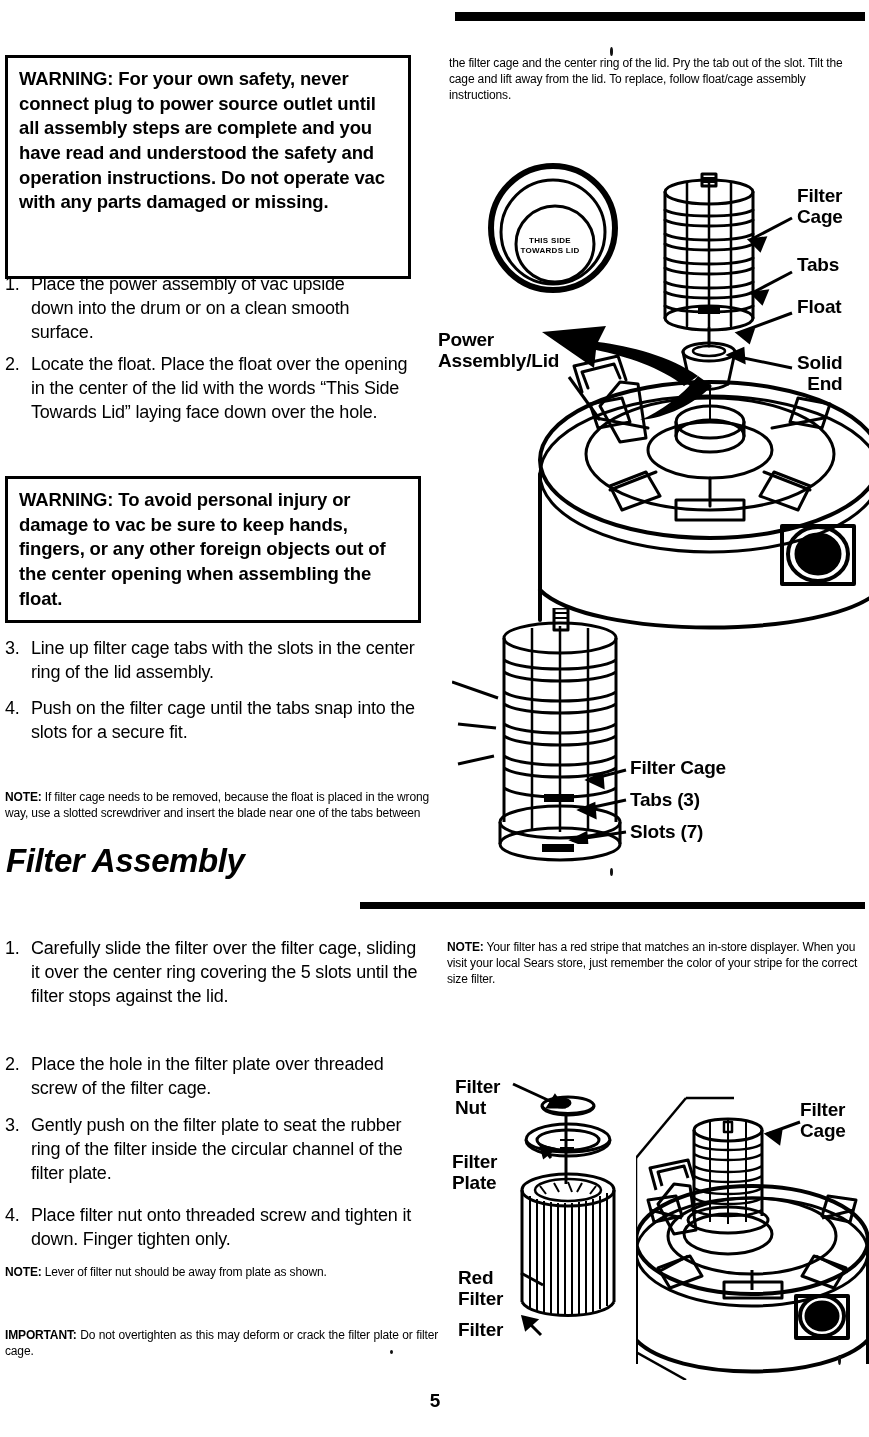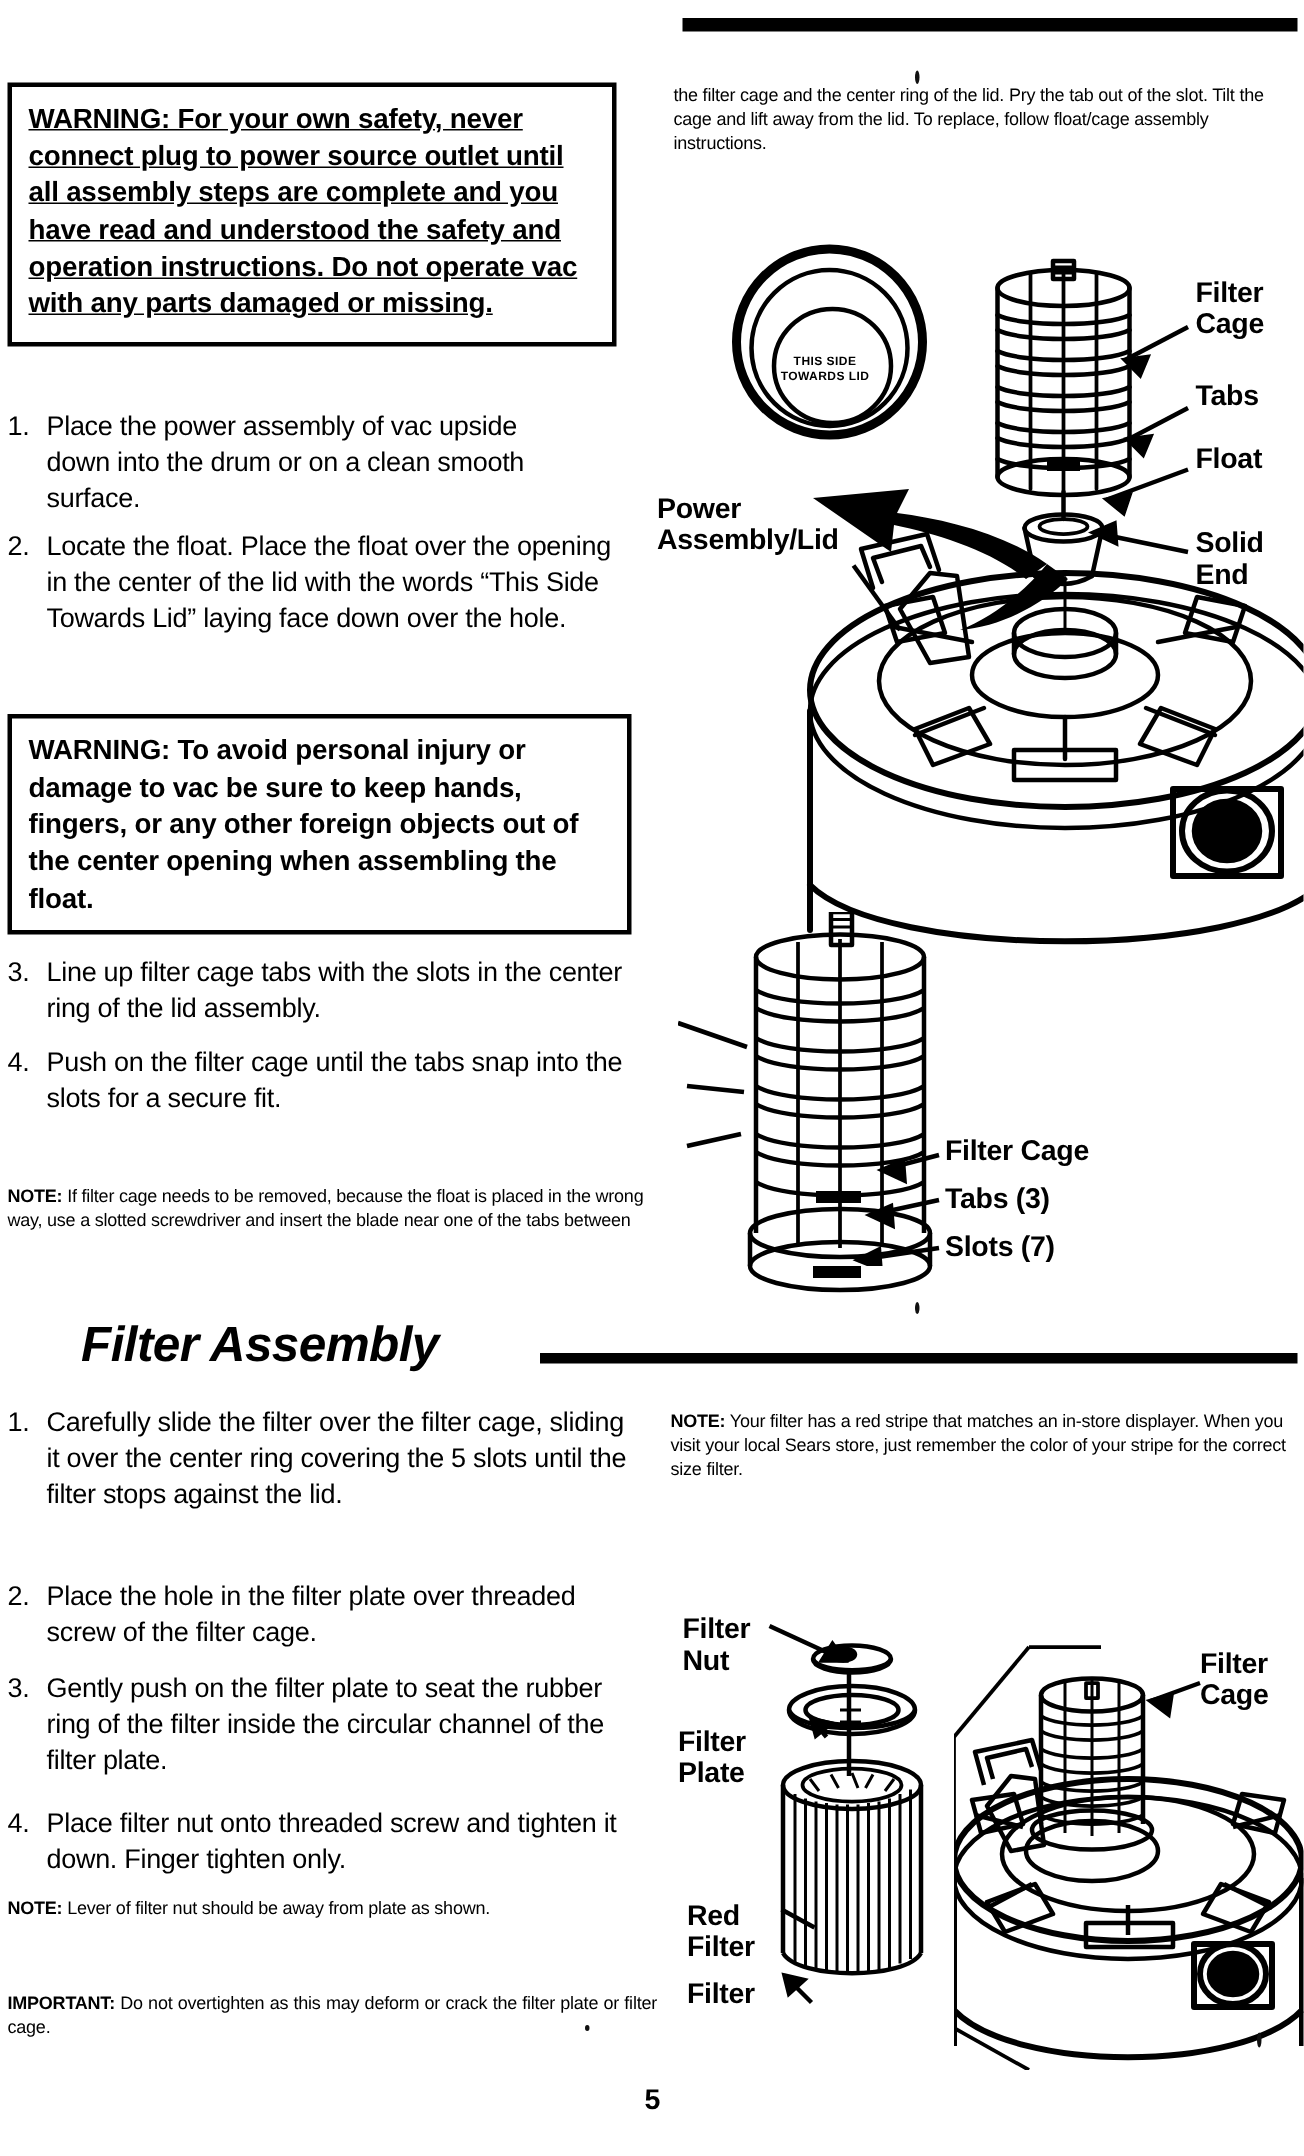--- a/index.html
+++ b/index.html
@@ -115,21 +115,21 @@
     border-radius: 50%;
   }
 </style>
 </head>
 <body>
 
 <div class="page">
 
   <div class="section-rule" style="left:455px; top:12px; width:410px;"></div>
 
-  <div class="warn-box" style="left:5px; top:55px; width:406px; height:176px;text-decoration:underline;">
+  <div class="warn-box" style="left:5px; top:55px; width:406px; height:224px;">
     <p>WARNING: For your own safety, never connect plug to power source outlet until all assembly steps are complete and you have read and understood the safety and operation instructions. Do not operate vac with any parts damaged or missing.</p>
   </div>
 
   <div class="txt" style="left:449px; top:56px; width:404px;">the filter cage and the center ring of the lid. Pry the tab out of the slot. Tilt the cage and lift away from the lid. To replace, follow float/cage assembly instructions.</div>
 
   <div class="step" style="left:5px; top:272px; width:386px;">
     <span class="num">1.</span>
     <span class="body">Place the power assembly of vac upside down into the drum or on a clean smooth surface.</span>
   </div>
   <div class="step" style="left:5px; top:352px; width:415px;">
@@ -247,21 +247,21 @@
   </div>
 
   <div style="position:absolute; left:511px; top:236px; width:78px; text-align:center;
               font-weight:bold; font-size:8px; line-height:1.25; letter-spacing:0.3px;">THIS SIDE
 TOWARDS LID</div>
 
   <div class="dlabel" style="left:797px; top:186px;">Filter
 Cage</div>
   <div class="dlabel" style="left:797px; top:255px;">Tabs</div>
   <div class="dlabel" style="left:797px; top:297px;">Float</div>
-  <div class="dlabel" style="left:797px; top:353px;">Solid
+  <div class="dlabel" style="left:797px; top:353px;text-align:right;">Solid
 End</div>
   <div class="dlabel" style="left:438px; top:330px; text-align:left;">Power
 Assembly/Lid</div>
 
   <svg style="position:absolute; left:440px; top:175px;" width="429" height="260" fill="none" stroke="#000" stroke-width="3">
 
     <path d="M352 43 L 310 65"></path>
     <path d="M310 65 l 15 -2 l -5 12 Z" fill="#000"></path>
 
     <path d="M352 97 L 312 118"></path>
@@ -322,21 +322,21 @@
     <path d="M66 84 L 12 92"></path>
     <path d="M12 92 l 14 -7 l 1 13 Z" fill="#000"></path>
   </svg>
 
   <svg style="position:absolute; left:452px; top:672px;" width="60" height="110" fill="none" stroke="#000" stroke-width="3">
     <path d="M0 10 L 46 26"></path>
     <path d="M6 52 L 44 56"></path>
     <path d="M6 92 L 42 84"></path>
   </svg>
 
-  <div class="section-head" style="left:6px; top:879px;margin-left:48px;">Filter Assembly</div>
+  <div class="section-head" style="left:6px; top:844px;">Filter Assembly</div>
   <div class="section-rule thin-tail" style="left:360px; top:902px; width:505px;"></div>
 
   <div class="step" style="left:5px; top:936px; width:420px;">
     <span class="num">1.</span>
     <span class="body">Carefully slide the filter over the filter cage, sliding it over the center ring covering the 5 slots until the filter stops against the lid.</span>
   </div>
   <div class="step" style="left:5px; top:1052px; width:420px;">
     <span class="num">2.</span>
     <span class="body">Place the hole in the filter plate over threaded screw of the filter cage.</span>
   </div>

